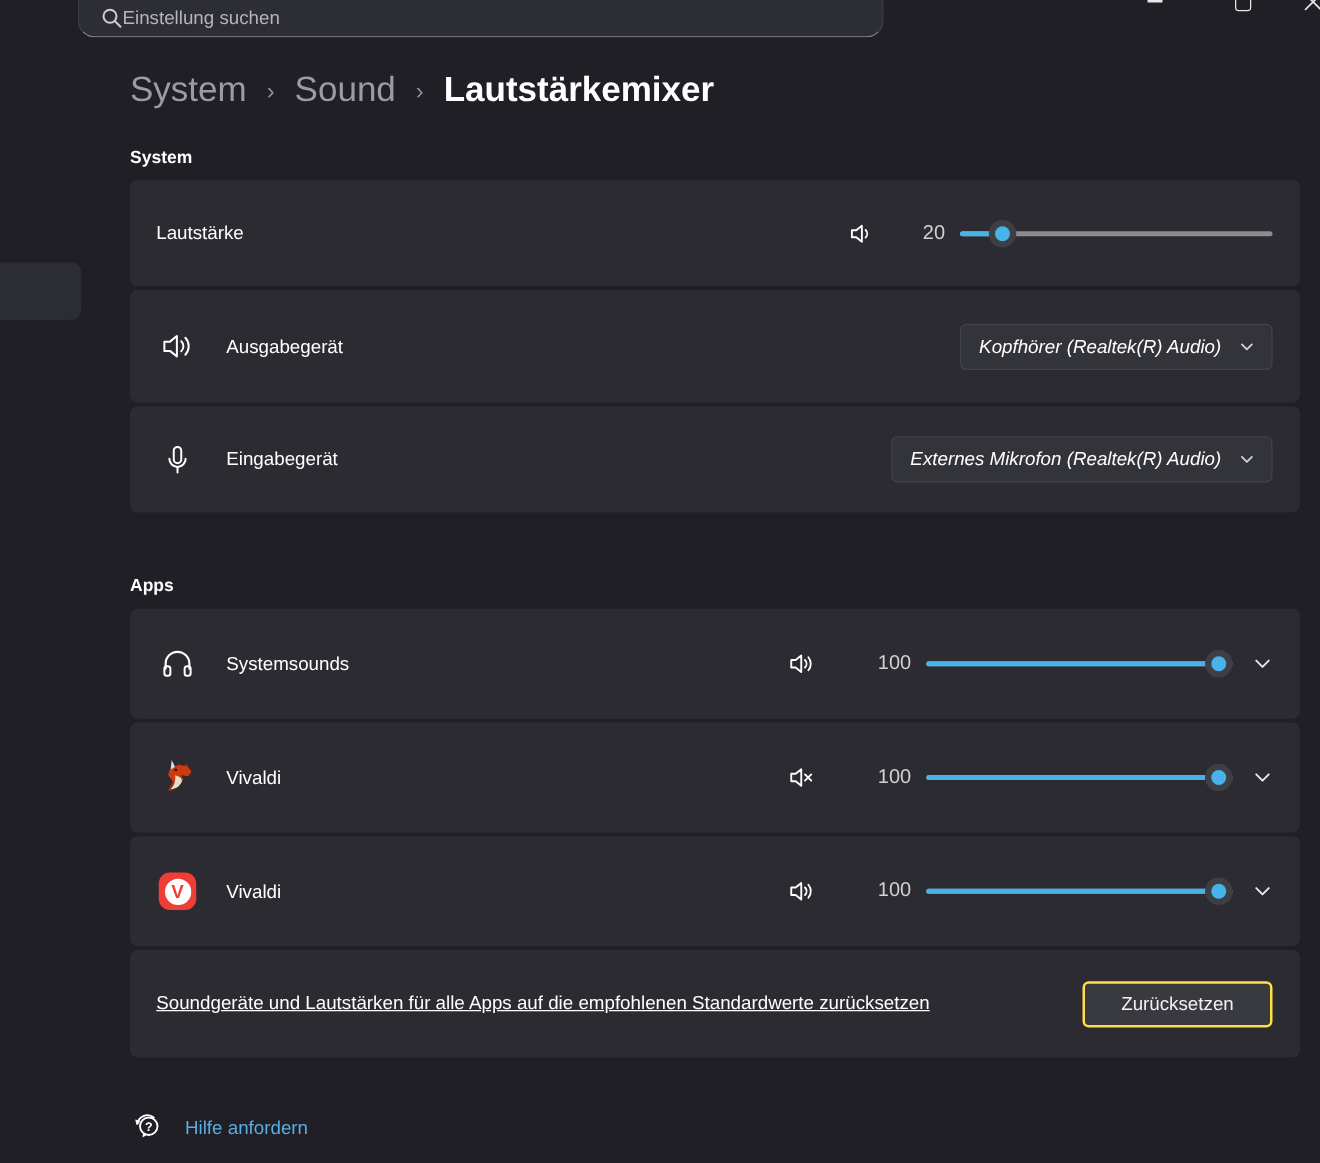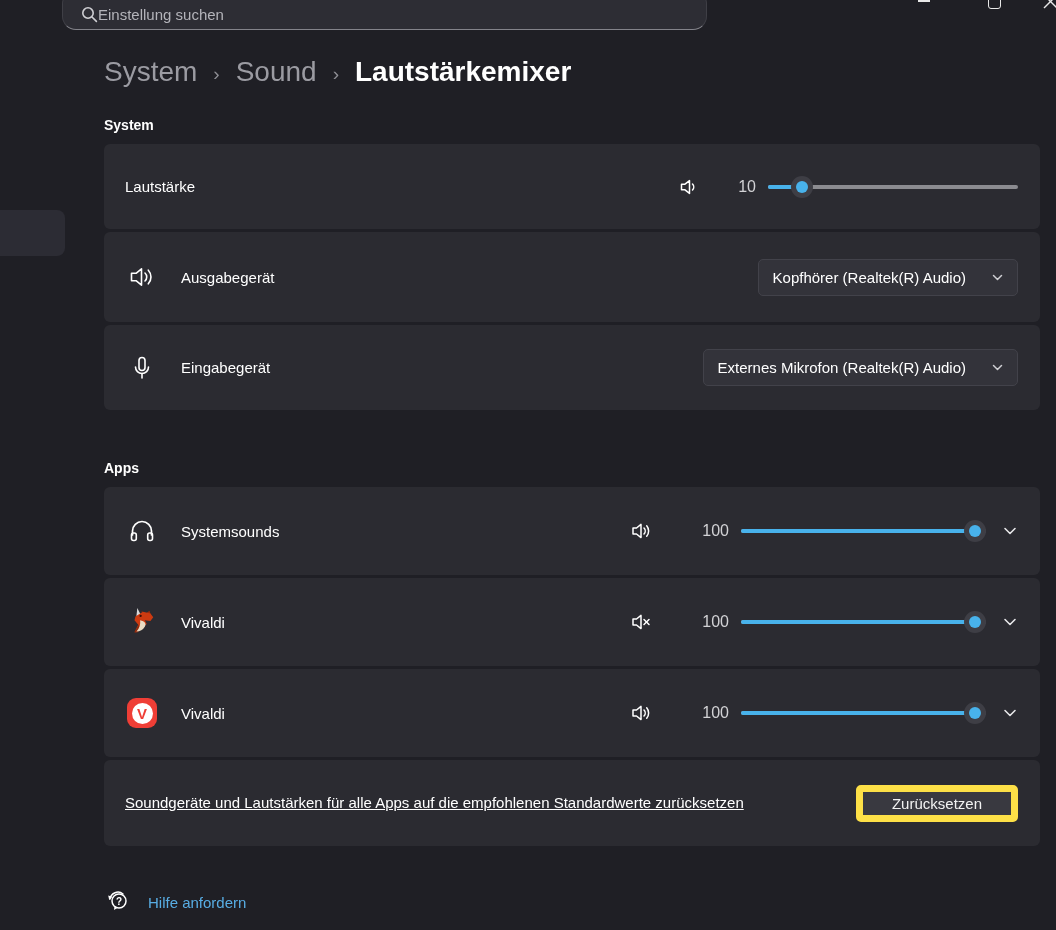--- a/index.html
+++ b/index.html
@@ -61,32 +61,32 @@
   }
   .slider .thumb::after { content:""; width:12px; height:12px; border-radius:50%; background:#48b2eb; }
   .sys-slider { width:250px; }
   .app-slider { width:245px; }
   
   .dropdown {
     background:#33333a; border:1px solid #42424a; border-radius:5px;
     height:37px; display:flex; align-items:center; padding:0 13px 0 14px;
     font-size:15px; color:#fff; cursor:default;
   }
-  .dropdown .dd-label { margin-right:25px; }
+  .dropdown .dd-label { margin-right:14px;font-style:italic; }
   
   .status-icon { color:#fff; margin-right:44px; display:flex; width:26px; justify-content:center; }
   .chevron { margin-left:16px; color:#e6e6e8; display:flex; cursor:default; }
   
   .vivaldi-badge { width:30px; height:30px; border-radius:9px; background:#ef3e36; display:flex; align-items:center; justify-content:center; }
   .vivaldi-badge .disc { width:21px; height:21px; border-radius:50%; background:#fff; display:flex; align-items:center; justify-content:center; }
   .vivaldi-badge .v { color:#ef3e36; font-weight:700; font-size:15px; font-family:"Liberation Sans",sans-serif; }
   
   .reset-desc { font-size:15px; color:#fff; line-height:28px; max-width:660px;text-decoration:underline; }
   .reset-btn {
-    background:#393940; border:7px solid #fde047; border-radius:5px;
+    background:#393940; border:2px solid #fde047; border-radius:5px;
     color:#f2f2f2; font-size:15px; height:37px; padding:0 29px;
     font-family:"Liberation Sans",sans-serif; cursor:default;
   }
   
   .footer { display:flex; align-items:center; margin-top:40px; }
   .help-icon { margin-right:16px; color:#fff; }
   .help-link { font-size:15px; color:#58ade4; cursor:default; }
 </style>
 </head>
 <body>
@@ -131,21 +131,21 @@
 
   <div class="card h85">
     <span class="row-label" style="margin-left:0;">Lautstärke</span>
     <div class="spacer"></div>
     <span class="status-icon" style="margin-right:24px;">
       <svg width="22" height="22" viewBox="0 0 22 22" fill="none">
           <path d="M3.5 8.2 H7 L11.5 4.6 V17.4 L7 13.8 H3.5 Z" stroke="#fff" stroke-width="1.5" stroke-linejoin="round"></path>
           <path d="M14.5 8 a4.3 4.3 0 0 1 0 6" stroke="#fff" stroke-width="1.5" stroke-linecap="round"></path>
         </svg>
     </span>
-    <span class="slider-val">10</span>
+    <span class="slider-val">20</span>
     <div class="slider sys-slider">
       <div class="track"></div>
       <div class="fill" style="width: calc(10% + 8.8px);"></div>
       <div class="thumb" style="left: calc(10% - 2.2px);"></div>
     </div>
   </div>
 
   <div class="card h90">
     <span class="lead-icon">
       <svg width="30" height="30" viewBox="0 0 30 30" fill="none">

